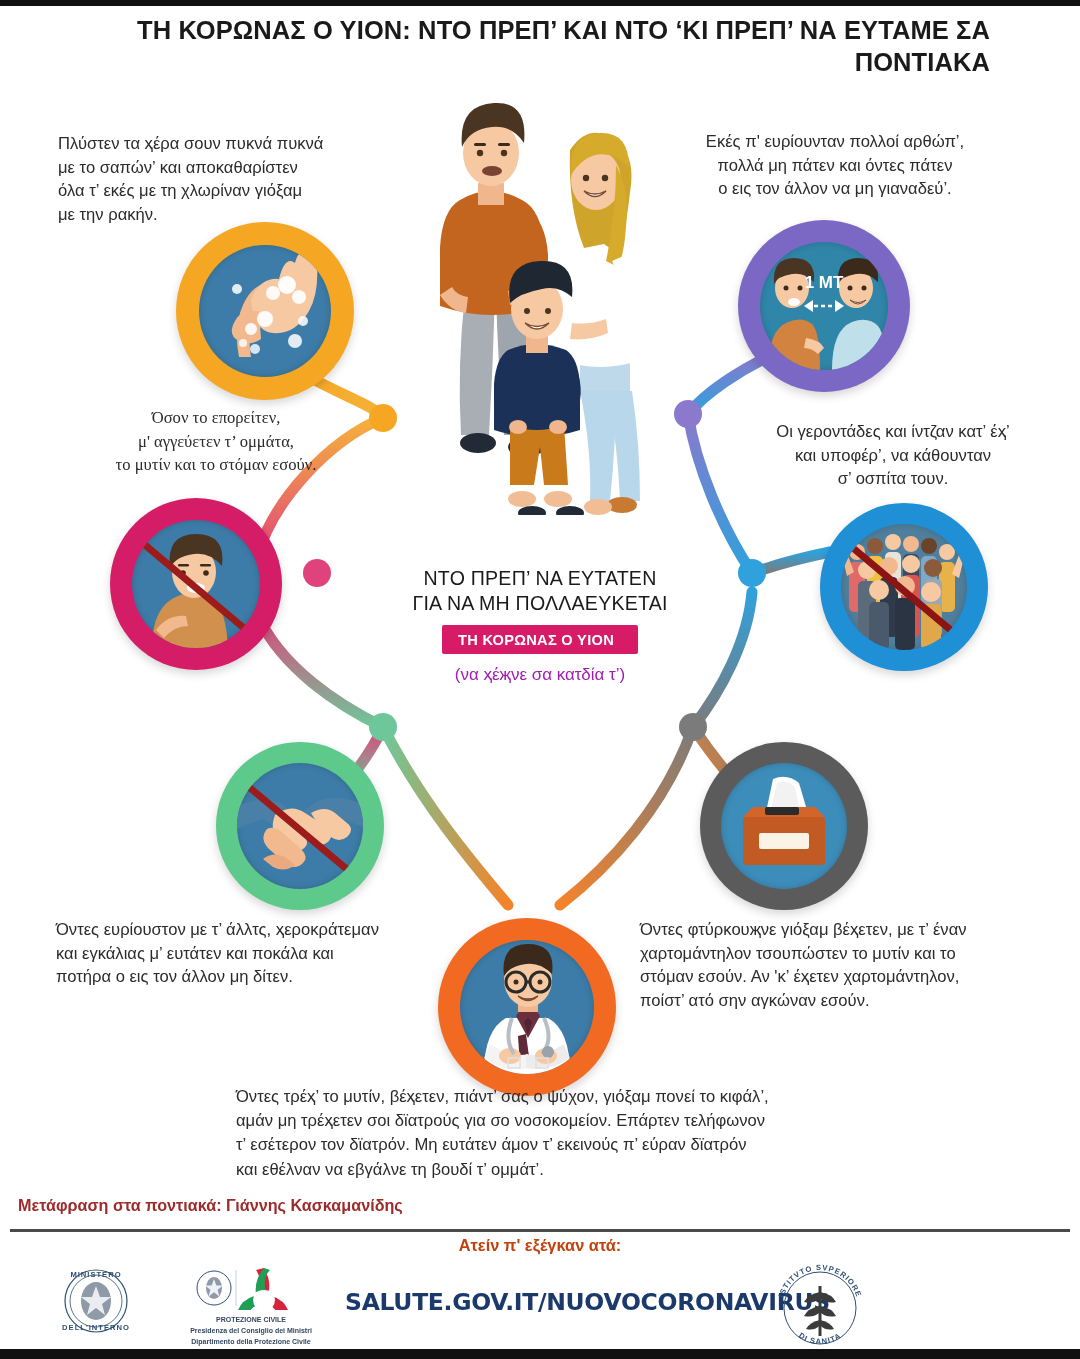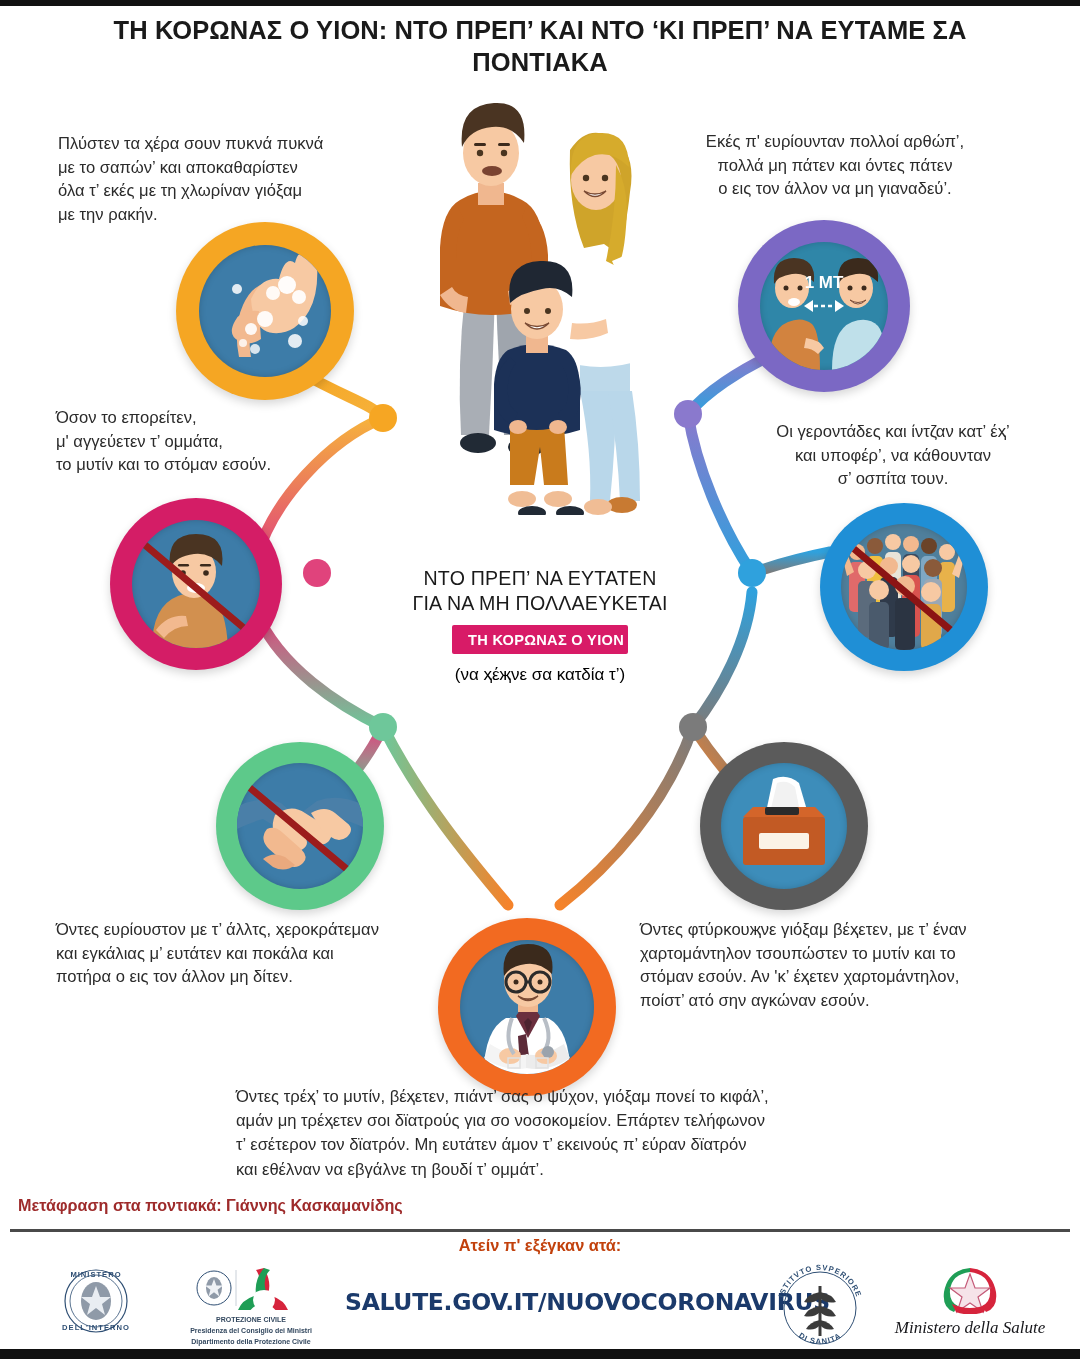--- a/index.html
+++ b/index.html
@@ -13,39 +13,39 @@
     position: relative;
     overflow: hidden;
   }
 
   .poster { position: relative; width: 1080px; height: 1359px; }
 
   
   .title {
     position: absolute;
     top: 14px; left: 90px; width: 900px;
-    text-align: center;
+    text-align: right;
     font-size: 25.5px;
     font-weight: bold;
     line-height: 1.26;
     letter-spacing: 0.1px;
     color: #1a1a1a;
   }
 
   
   .tip-text {
     position: absolute;
     font-size: 16.6px;
     line-height: 1.42;
     color: #2b2b2b;
     white-space: pre-line;
   }
   .t-tl { top: 132px; left: 58px;  width: 340px; text-align: left; }
   .t-tr { top: 130px; left: 660px; width: 350px; text-align: center; }
-  .t-ml { top: 406px; left: 56px;  width: 320px; text-align: left; }
+  .t-ml { top: 406px; left: 56px;  width: 320px; text-align: center; font-family: Liberation Serif, serif; }
   .t-mr { top: 420px; left: 748px; width: 290px; text-align: center; }
   .t-bl { top: 918px; left: 56px;  width: 420px; text-align: left; }
   .t-br { top: 918px; left: 640px; width: 390px; text-align: left; }
 
   .bottom-para {
     position: absolute;
     top: 1085px; left: 236px; width: 660px;
     font-size: 16.6px;
     line-height: 1.46;
     color: #2b2b2b;
@@ -59,32 +59,32 @@
     text-align: center;
   }
   .center-msg .line1,
   .center-msg .line2 {
     font-size: 19.6px; font-weight: normal; color: #1a1a1a;
     line-height: 1.28; letter-spacing: 0.2px;
   }
   .center-badge {
     display: inline-block;
     margin-top: 9px;
-    padding: 7px 4px 6px 16px;
+    padding: 7px 24px 6px 16px;
     background: #d81b67;
     color: #ffffff;
     font-size: 14.6px;
     font-weight: bold;
     letter-spacing: 0.3px;
     border-radius: 2px;
   }
   .center-sub {
     margin-top: 11px;
     font-size: 17px;
-    color: #000000;
+    color: #a21caf;
   }
 
   
   .ring-svg { position: absolute; top: 0; left: 0; width: 1080px; height: 1359px; }
 
   
   .icon-node {
     position: absolute;
     border-radius: 50%;
     display: flex; align-items: center; justify-content: center;
@@ -570,24 +570,15 @@
       <line x1="50" y1="24" x2="50" y2="74" stroke="#3b3b3b" stroke-width="3"></line>
       <path d="M50 30 q-12 2 -16 10 q10 2 16 -4 z" fill="#3b3b3b"></path>
       <path d="M50 30 q12 2 16 10 q-10 2 -16 -4 z" fill="#3b3b3b"></path>
       <path d="M50 44 q-12 2 -16 10 q10 2 16 -4 z" fill="#3b3b3b"></path>
       <path d="M50 44 q12 2 16 10 q-10 2 -16 -4 z" fill="#3b3b3b"></path>
       <path d="M50 58 q-10 2 -14 9 q9 2 14 -4 z" fill="#3b3b3b"></path>
       <path d="M50 58 q10 2 14 9 q-9 2 -14 -4 z" fill="#3b3b3b"></path>
     </svg>
   </div>
 
-  <div class="logo" style="top:1262px; left:880px; width:180px;">
-    <svg viewBox="0 0 180 52" style="width:180px;height:52px;">
-      <path d="M90 6 q-22 2 -26 24 q-2 16 10 20 l4 -6 q-9 -4 -8 -16 q2 -16 20 -18 z" fill="#1f9e56"></path>
-      <path d="M90 6 q22 2 26 24 q2 16 -10 20 l-4 -6 q9 -4 8 -16 q-2 -16 -20 -18 z" fill="#d6243c"></path>
-      <path d="M90 12 l5 14 l15 0 l-12 9 l5 15 l-13 -9 l-13 9 l5 -15 l-12 -9 l15 0 z" fill="#f6e3e9" stroke="#c45a78" stroke-width="1.2"></path>
-      <path d="M72 42 q18 8 36 0 l-4 8 q-14 5 -28 0 z" fill="#d6243c"></path>
-    </svg>
-    <div class="ministero-text">Ministero della Salute</div>
-  </div>
 
   <div class="bottom-bar"></div>
 </div>
 
 </body></html>

